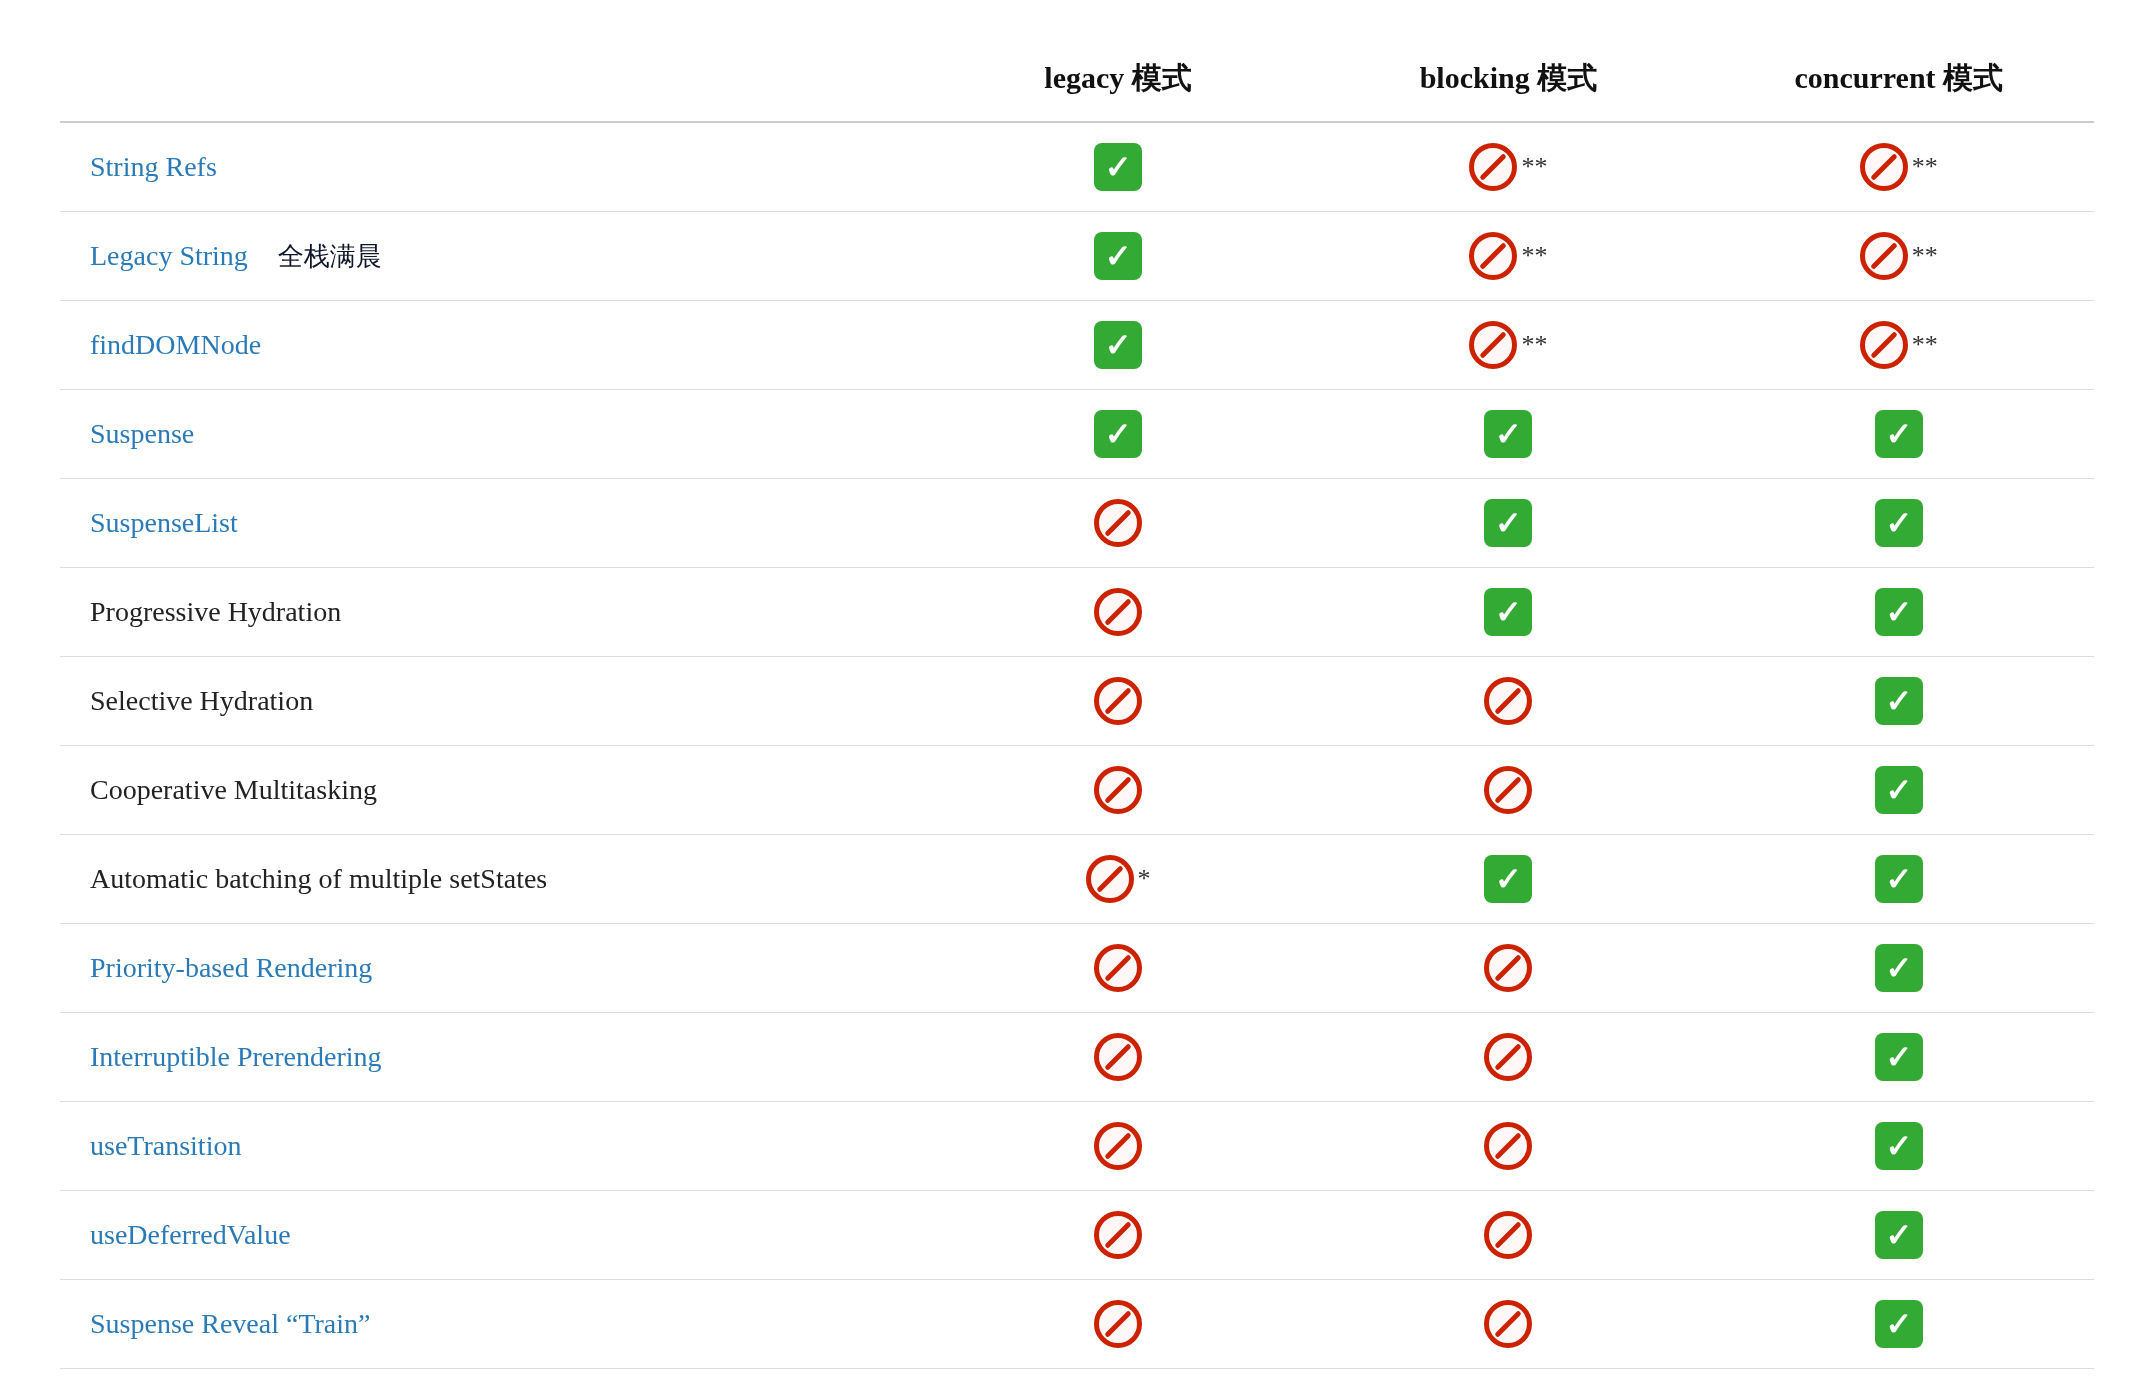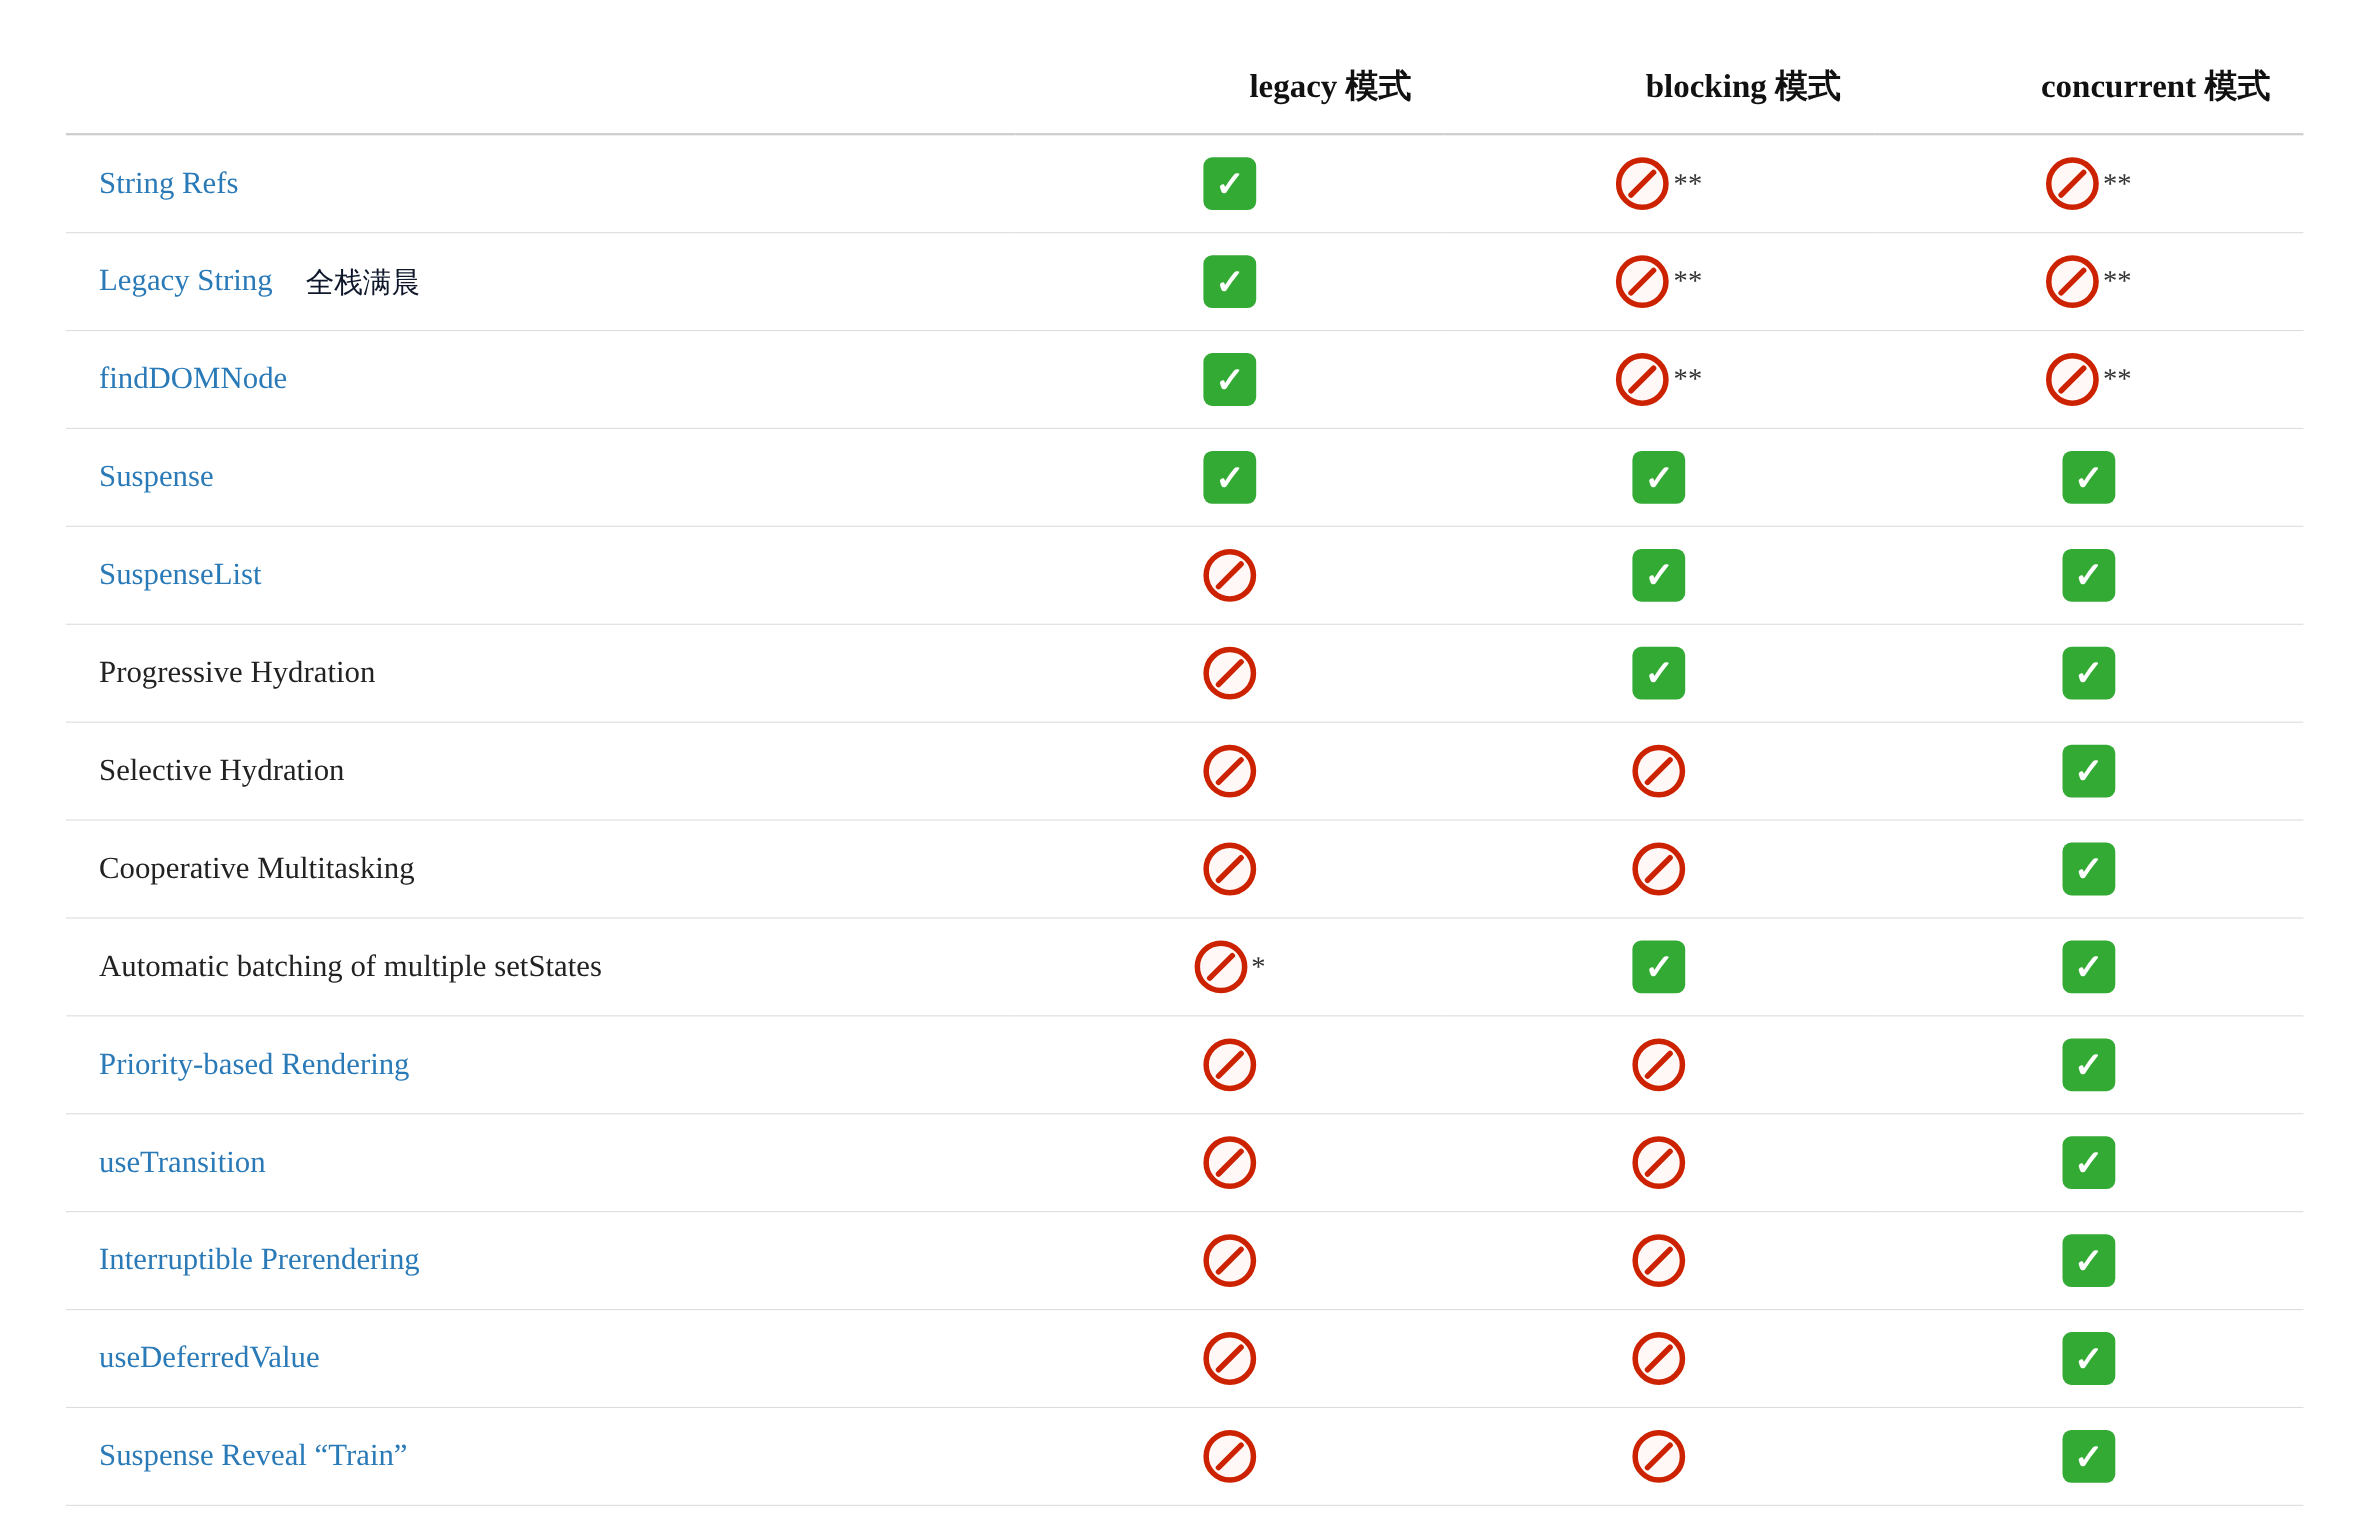--- a/index.html
+++ b/index.html
@@ -24,21 +24,20 @@
       font-size: 30px;
       border-bottom: 2px solid #ccc;
       color: #111;
     }
     thead tr th:first-child {
       text-align: left;
       width: 42%;
     }
     thead tr th:not(:first-child) {
       width: 19%;
-      text-align: right;
     }
     tbody tr {
       border-bottom: 1px solid #ddd;
     }
     tbody tr td {
       padding: 20px 30px;
       vertical-align: middle;
       text-align: center;
     }
     tbody tr td:first-child {
@@ -352,43 +351,43 @@
           </td>
           <td>
             <div class="cell-content">
               <span class="check-icon"></span>
             </div>
           </td>
         </tr>
         <tr>
           <td>
             <div class="row-feature-name">
+              <span class="link-blue">Interruptible Prerendering</span>
+            </div>
+          </td>
+          <td>
+            <div class="cell-content">
+              <span class="no-icon"></span>
+            </div>
+          </td>
+          <td>
+            <div class="cell-content">
+              <span class="no-icon"></span>
+            </div>
+          </td>
+          <td>
+            <div class="cell-content">
+              <span class="check-icon"></span>
+            </div>
+          </td>
+        </tr>
+        <tr>
+          <td>
+            <div class="row-feature-name">
               <span class="link-blue">useTransition</span>
-            </div>
-          </td>
-          <td>
-            <div class="cell-content">
-              <span class="no-icon"></span>
-            </div>
-          </td>
-          <td>
-            <div class="cell-content">
-              <span class="no-icon"></span>
-            </div>
-          </td>
-          <td>
-            <div class="cell-content">
-              <span class="check-icon"></span>
-            </div>
-          </td>
-        </tr>
-        <tr>
-          <td>
-            <div class="row-feature-name">
-              <span class="link-blue">Interruptible Prerendering</span>
             </div>
           </td>
           <td>
             <div class="cell-content">
               <span class="no-icon"></span>
             </div>
           </td>
           <td>
             <div class="cell-content">
               <span class="no-icon"></span>

